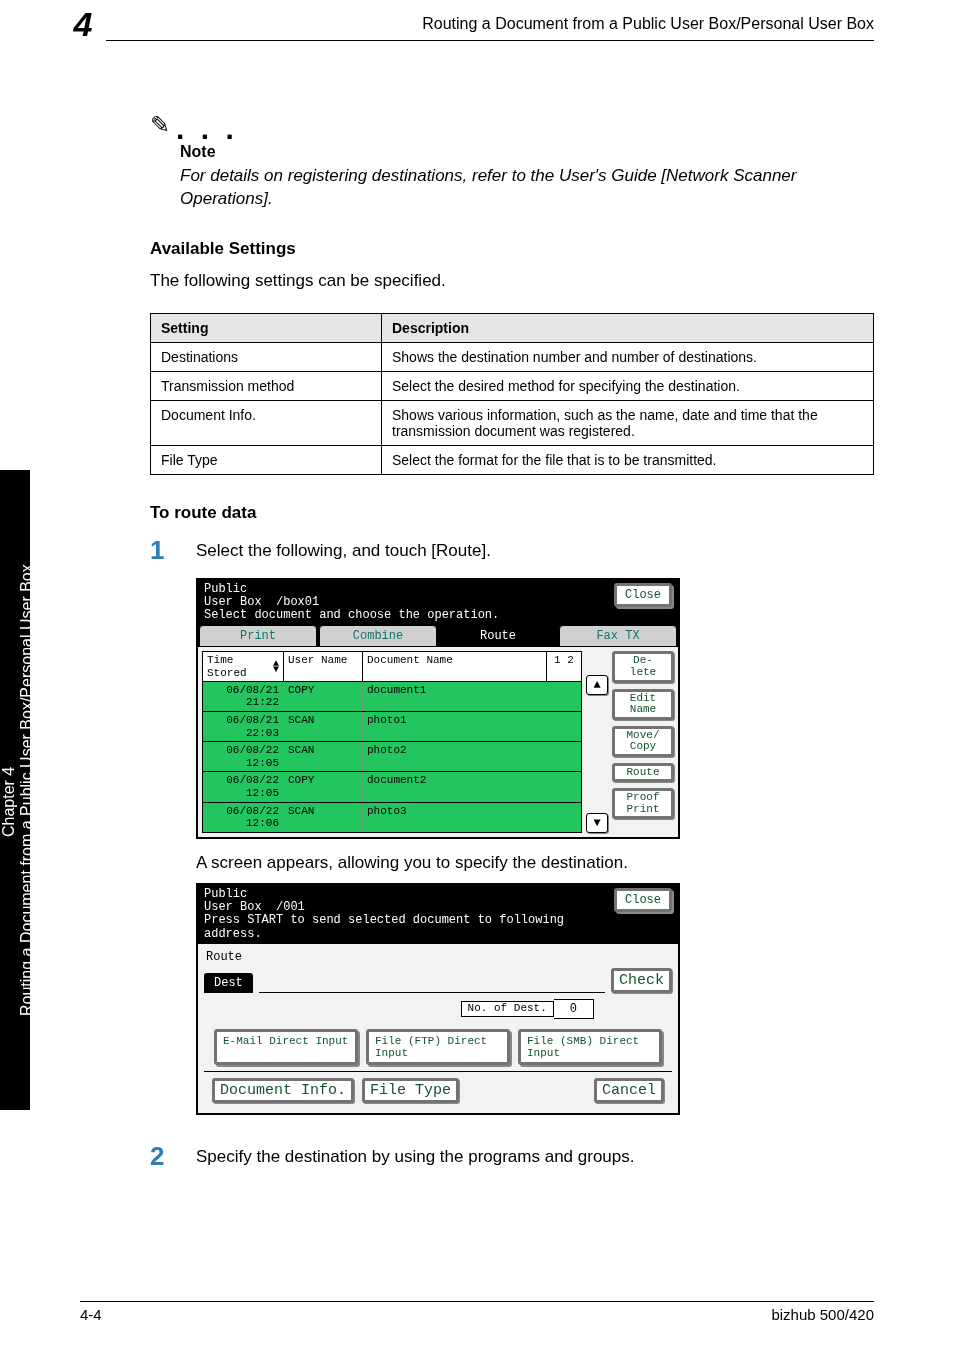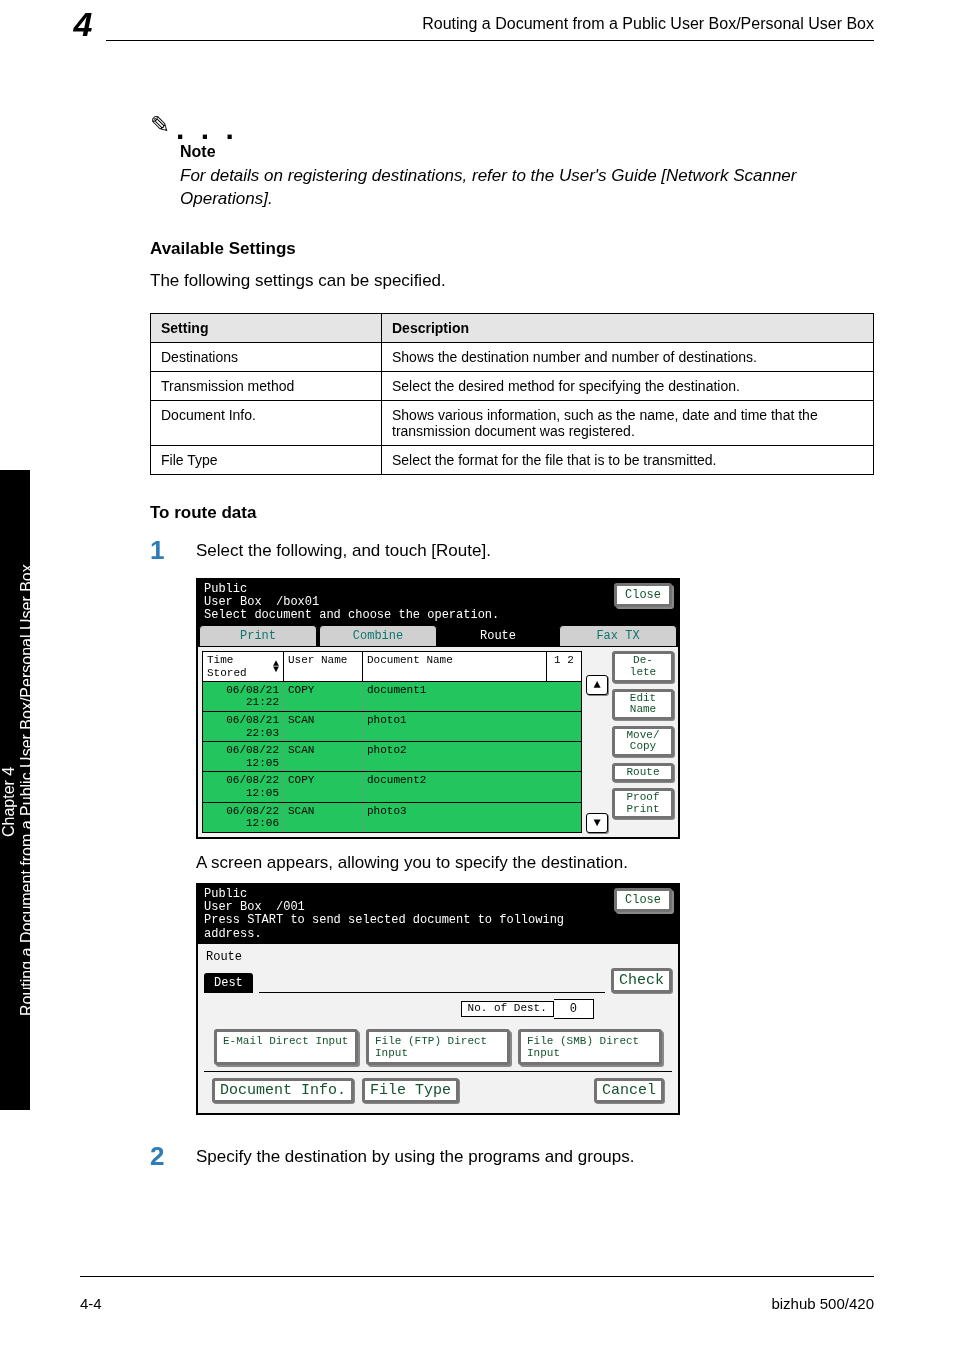--- a/index.html
+++ b/index.html
@@ -335,28 +335,28 @@
     padding: 6px 8px 2px 8px;
     margin-top: 6px;
   }
   .lcd2 .bottomrow .left {
     display: flex;
     gap: 8px;
   }
 
   .footer {
     position: absolute;
-    bottom: 40px;
+    bottom: 29px;
     left: 80px;
     right: 80px;
     display: flex;
     justify-content: space-between;
     font-size: 15px;
     border-top: 1px solid #000;
-    padding-top: 18px;
+    padding-top: 4px;
     text-align: center;
   }
 
   .sortarrows {
     font-size: 10px;
     line-height: 0.6;
     display: inline-flex;
     flex-direction: column;
     margin-left: 4px;
   }

